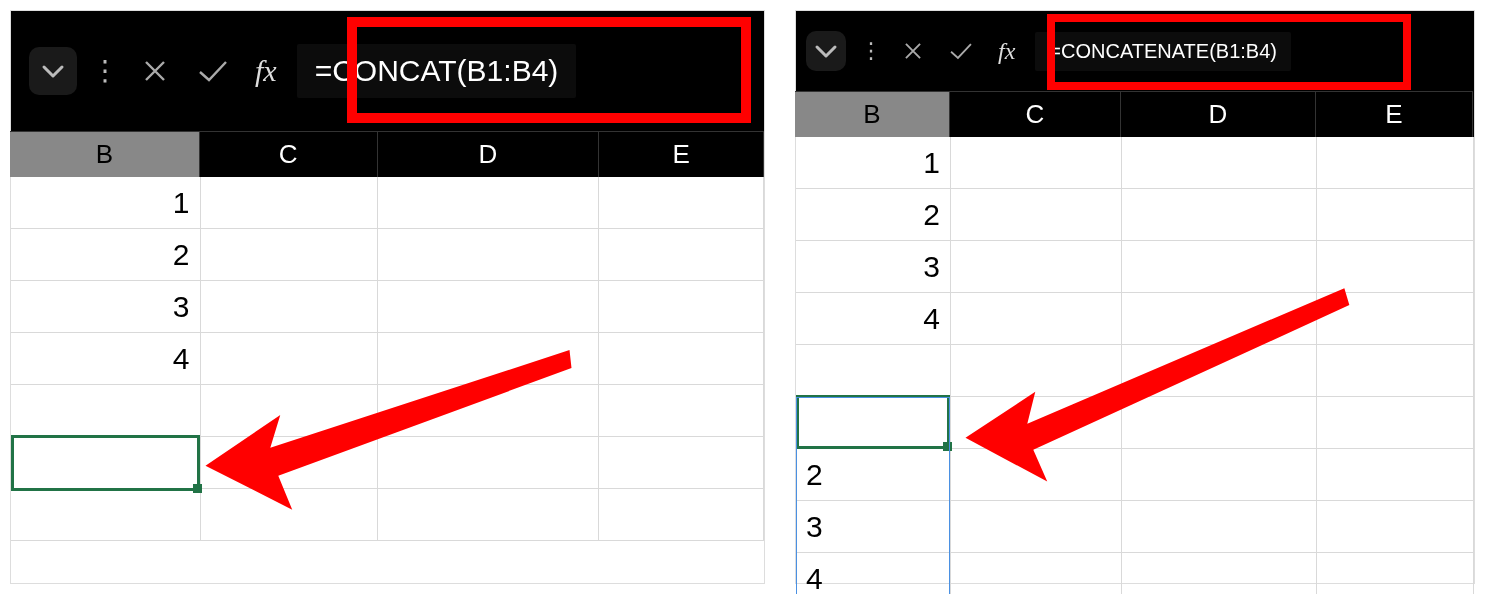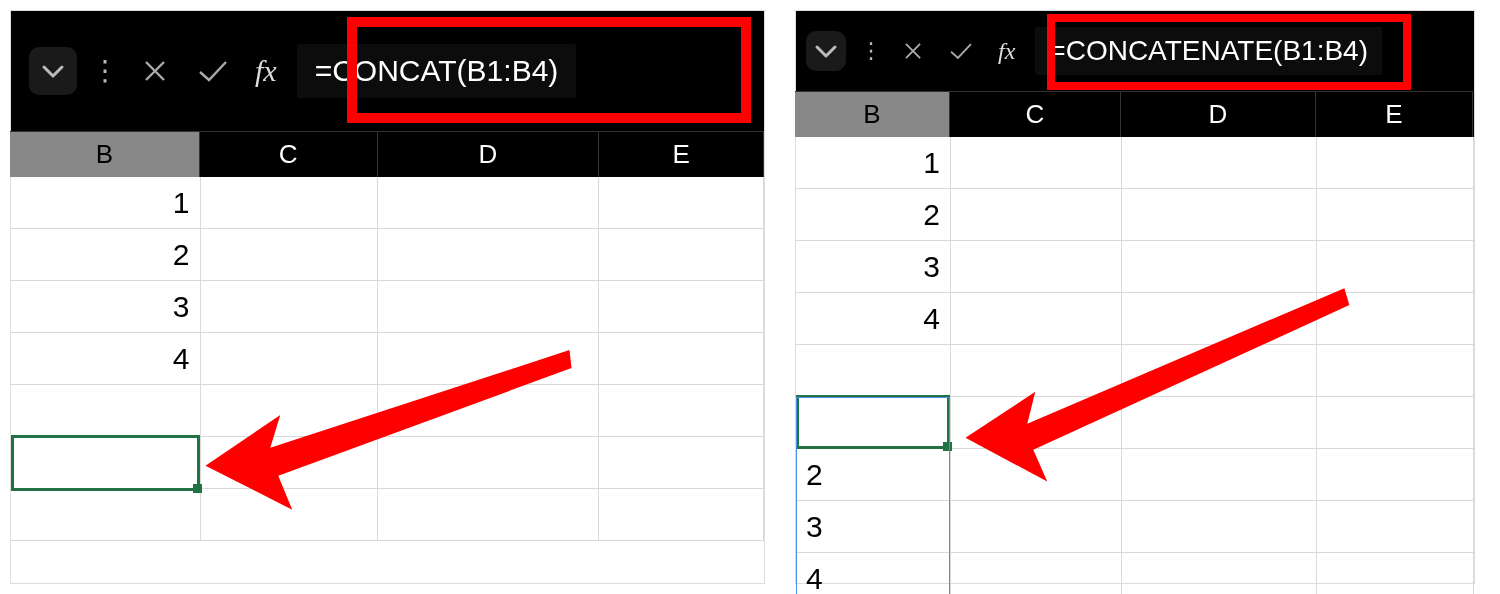--- a/index.html
+++ b/index.html
@@ -283,21 +283,21 @@
         <svg width="22" height="22" viewBox="0 0 28 28">
             <path d="M5 5 L23 23 M23 5 L5 23"></path>
           </svg>
       </div>
       <div class="rib-btn" style="width:34px;">
         <svg width="26" height="22" viewBox="0 0 34 28">
             <path d="M4 15 L13 23 L30 5"></path>
           </svg>
       </div>
       <div class="rib-fx" style="font-size:24px;">fx</div>
-      <div class="formula-box" style="font-size:28px; padding:8px 14px;text-align:right;">=CONCATENATE(B1:B4)</div>
+      <div class="formula-box" style="font-size:20px; padding:8px 14px;text-align:right;">=CONCATENATE(B1:B4)</div>
     </div>
 
     <div class="red-rect" style="left:251px; top:3px; width:364px; height:76px; border-width:8px;"></div>
 
     <div class="col-headers">
       <div class="ch active" style="width:155px; margin-left:-1px;">
           <span>B</span>
         </div>
       <div class="ch" style="width:171px;">
           <span>C</span>

